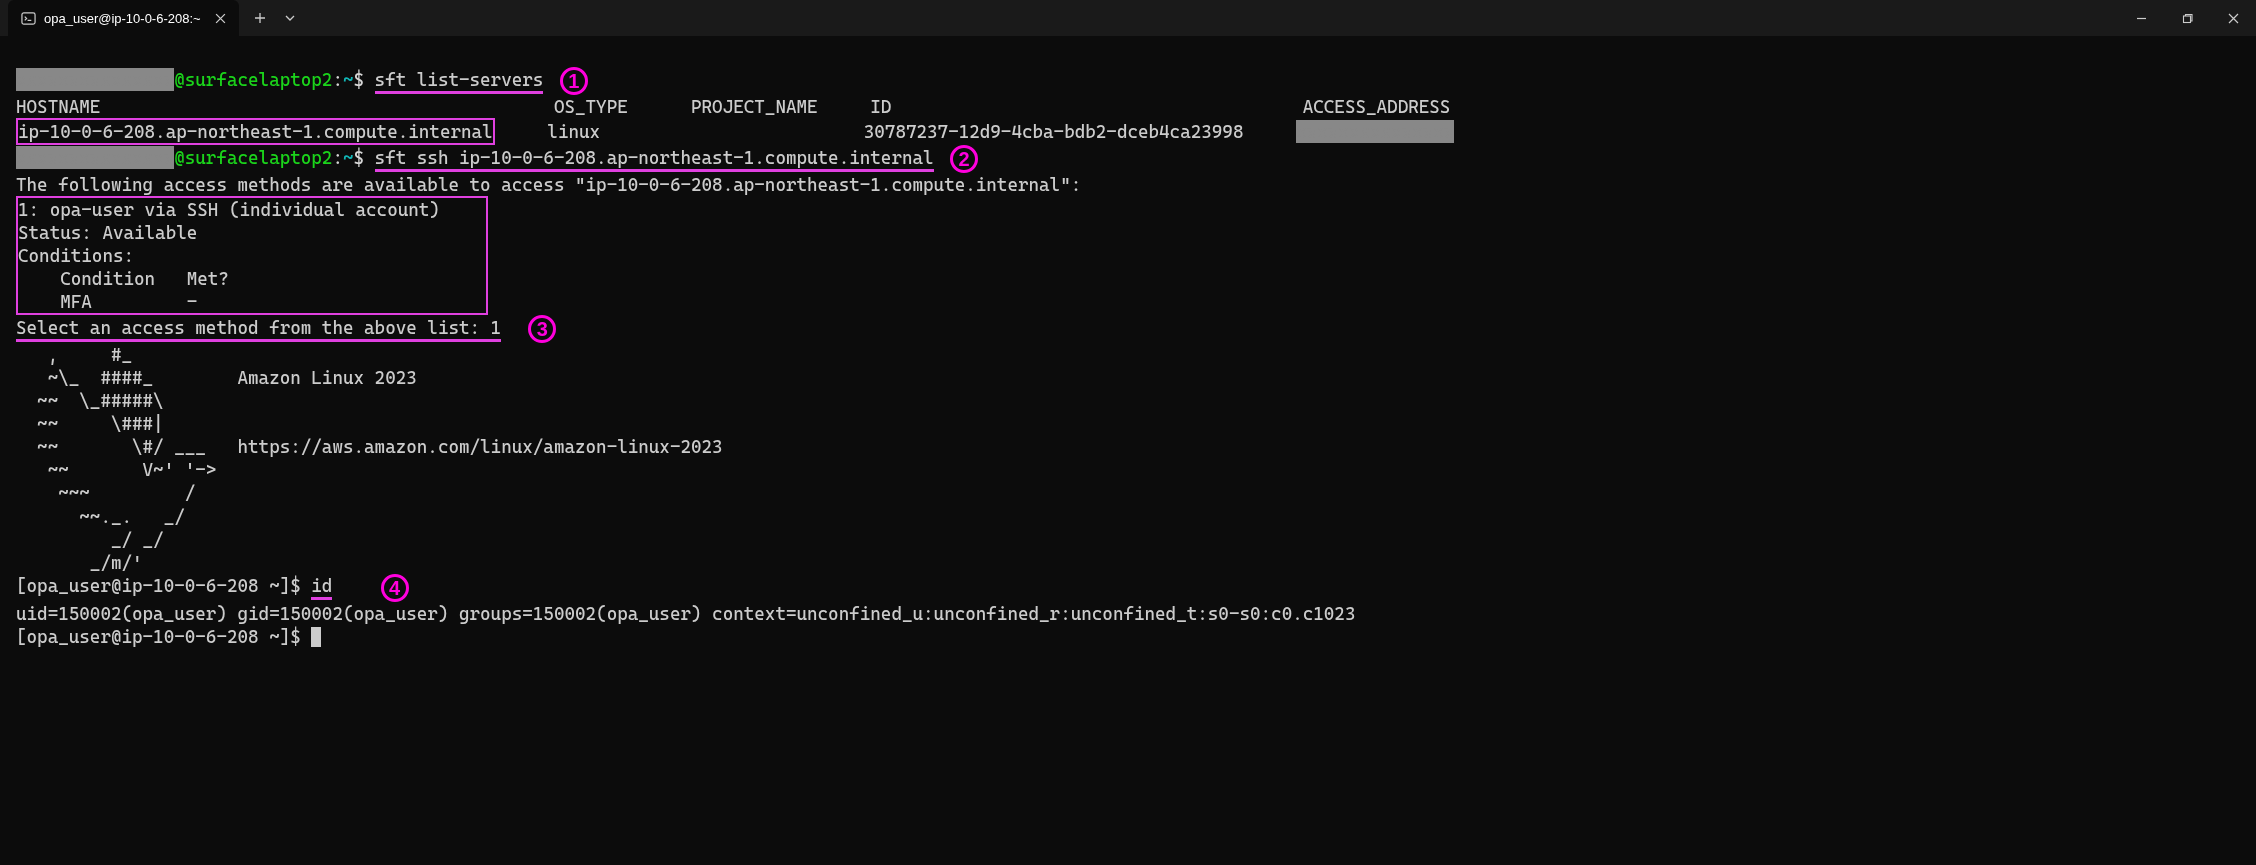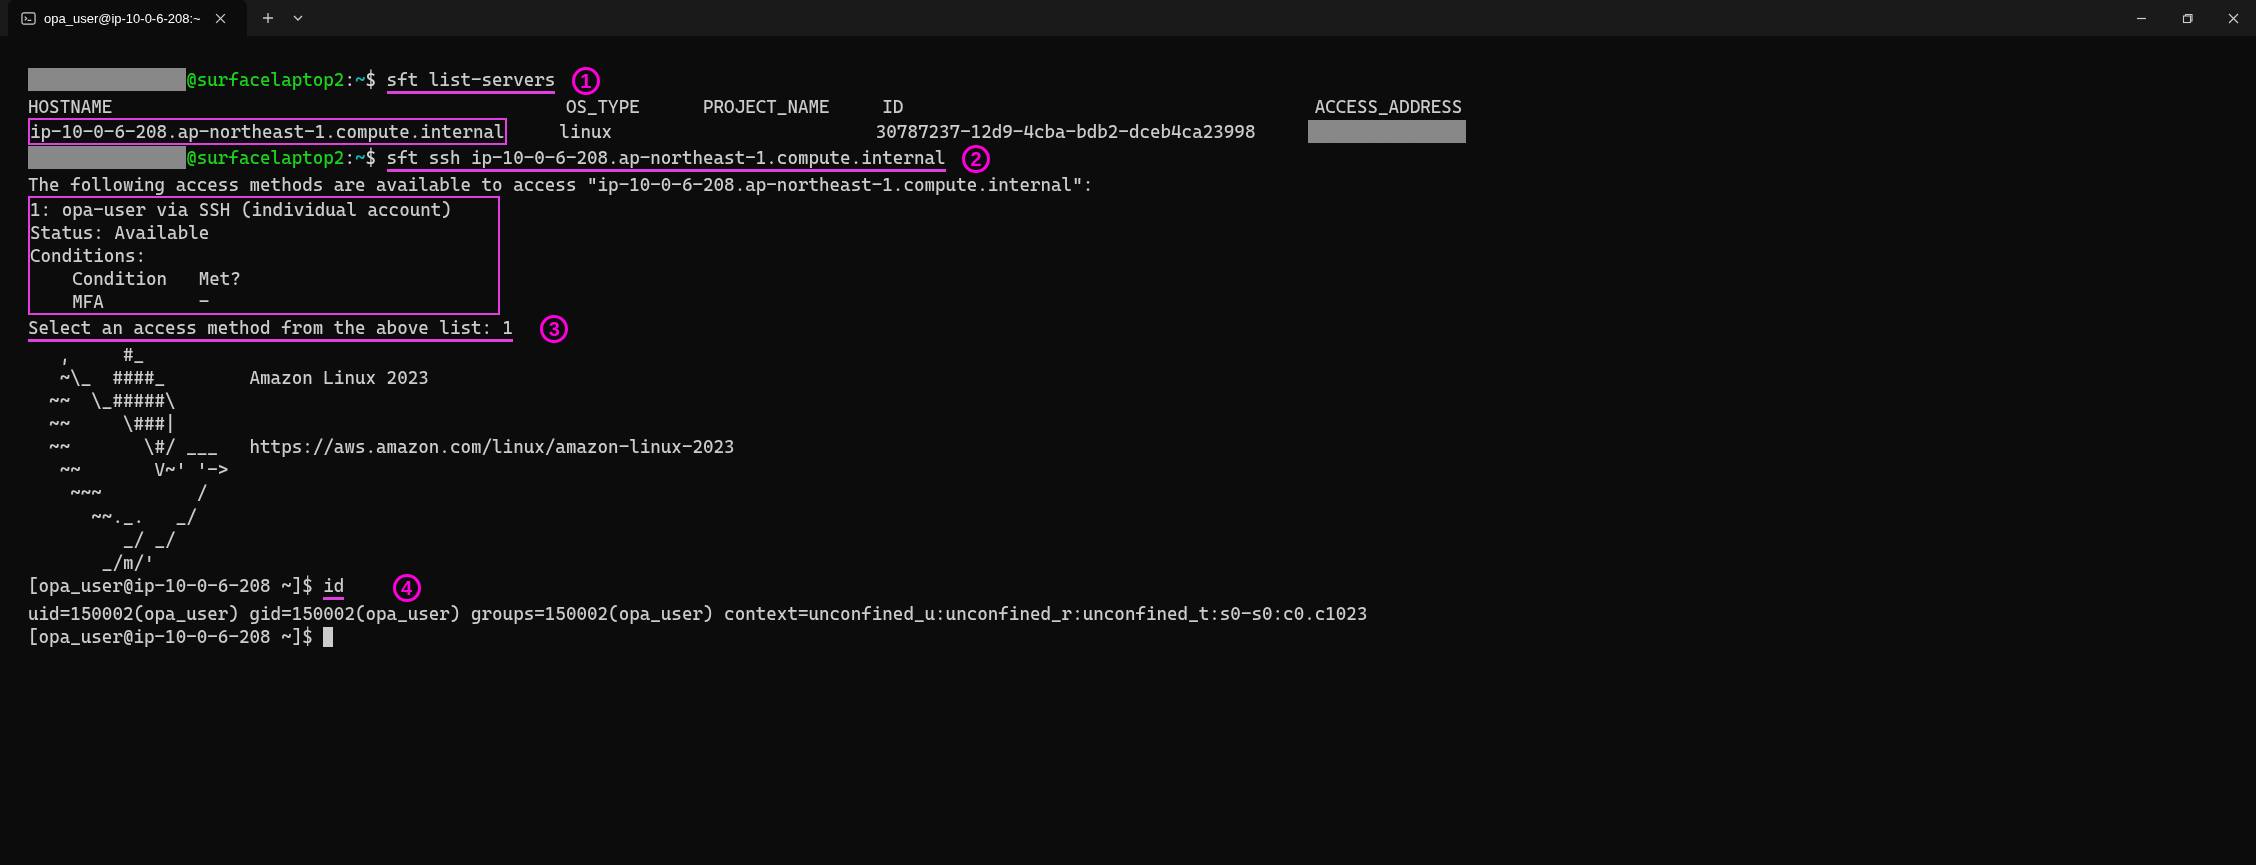--- a/index.html
+++ b/index.html
@@ -17,21 +17,21 @@
   background: #1a1a1a;
   display: flex;
   align-items: center;
   position: relative;
 }
 .tab {
   background: #0c0c0c;
   height: 36px;
   display: flex;
   align-items: center;
-  padding: 0 18px 0 12px;
+  padding: 0 10px 0 12px;
   gap: 8px;
   border-top-left-radius: 6px;
   border-top-right-radius: 6px;
   margin-left: 8px;
 }
 .tab-icon {
   width: 16px;
   height: 16px;
   display: flex;
   align-items: center;
@@ -77,24 +77,23 @@
 }
 .win-btn {
   width: 46px;
   height: 36px;
   display: flex;
   align-items: center;
   justify-content: center;
   color: #ccc;
 }
 .terminal {
-  padding: 8px 0;
+  padding: 8px 16px;
   white-space: pre;
   line-height: 1.28;
-  margin-left: 28px;
 }
 .redact {
   background: #888888;
   color: #888888;
   display:inline-block;
 }
 .green { color: #1bd41b; }
 .cyan { color: #11b6b6; }
 .white { color: #d6d6d6; }
 .box-out { border: 2px solid #e040e0; display:inline-block; }

